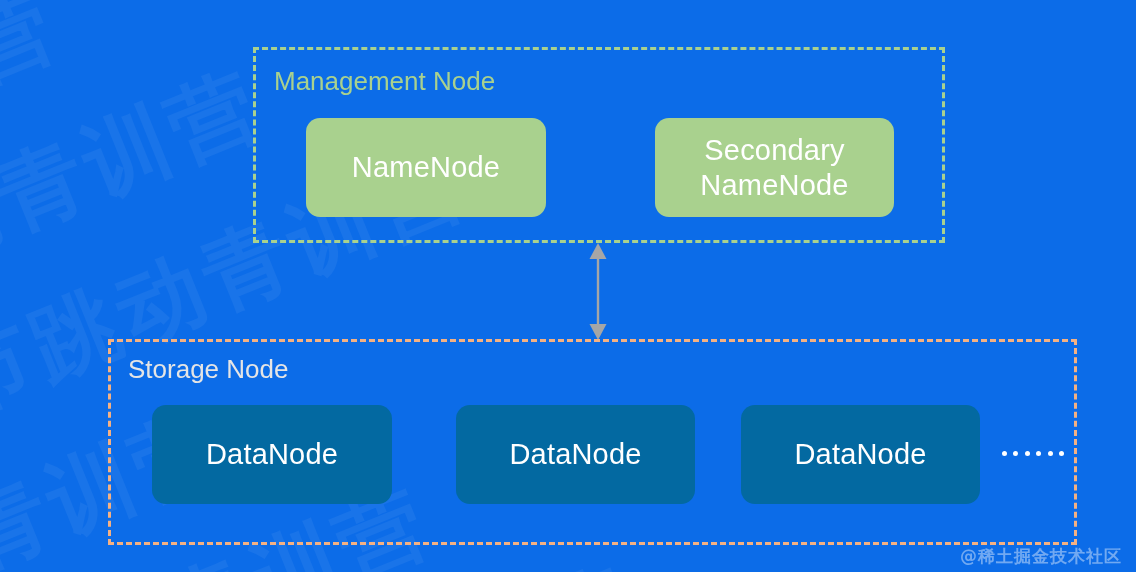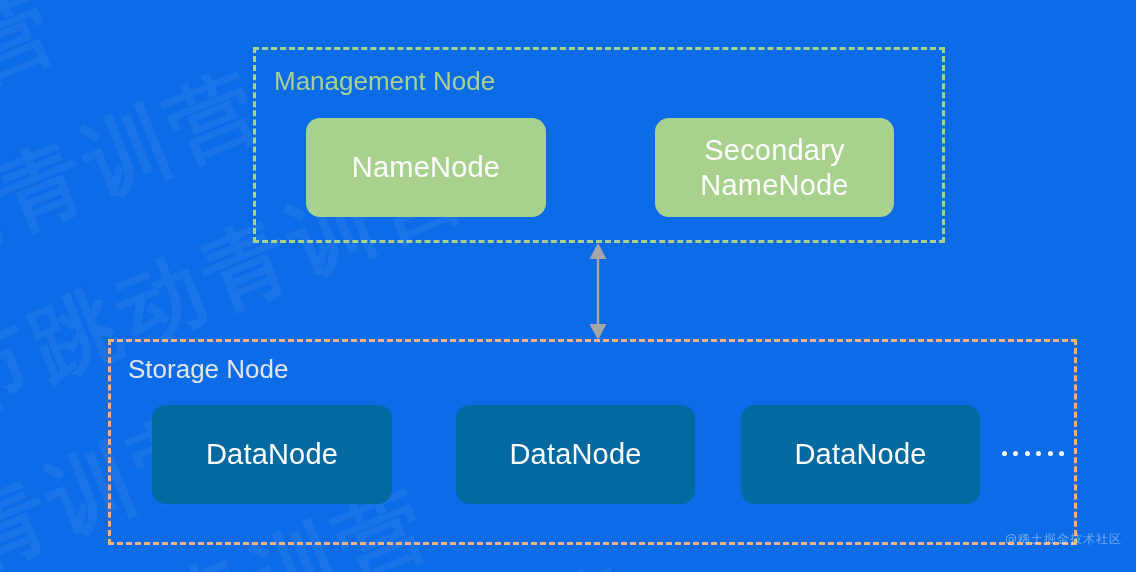--- a/index.html
+++ b/index.html
@@ -121,26 +121,27 @@
     left: 578px;
     top: 243px;
     width: 40px;
     height: 97px;
   }
 
   
   #corner-watermark {
     position: absolute;
     right: 14px;
-    bottom: 24px;
-    font-size: 12px;
+    bottom: 4px;
+    font-size: 17px;
     color: rgba(255,255,255,0.42);
     font-family: "DejaVu Sans", sans-serif;
     white-space: nowrap;
     letter-spacing: 1px;
+    font-weight: bold;
   }
 </style>
 </head>
 <body>
 
 <div id="canvas">
 
   <div class="bg-watermark-layer">
     <div class="bg-wm-row">字节跳动青训营</div>
     <div class="bg-wm-row shift">字节跳动青训营</div>

